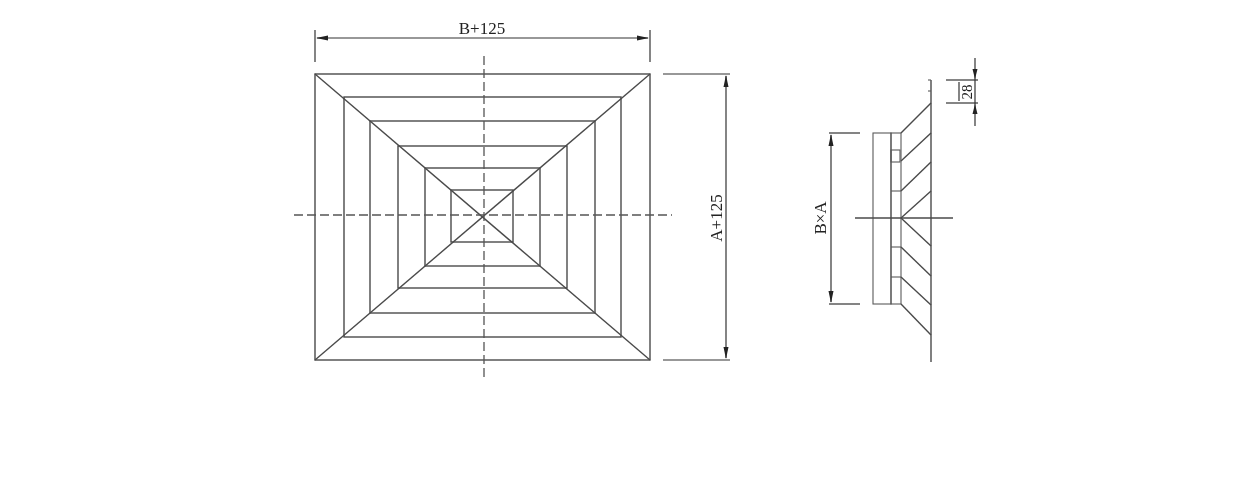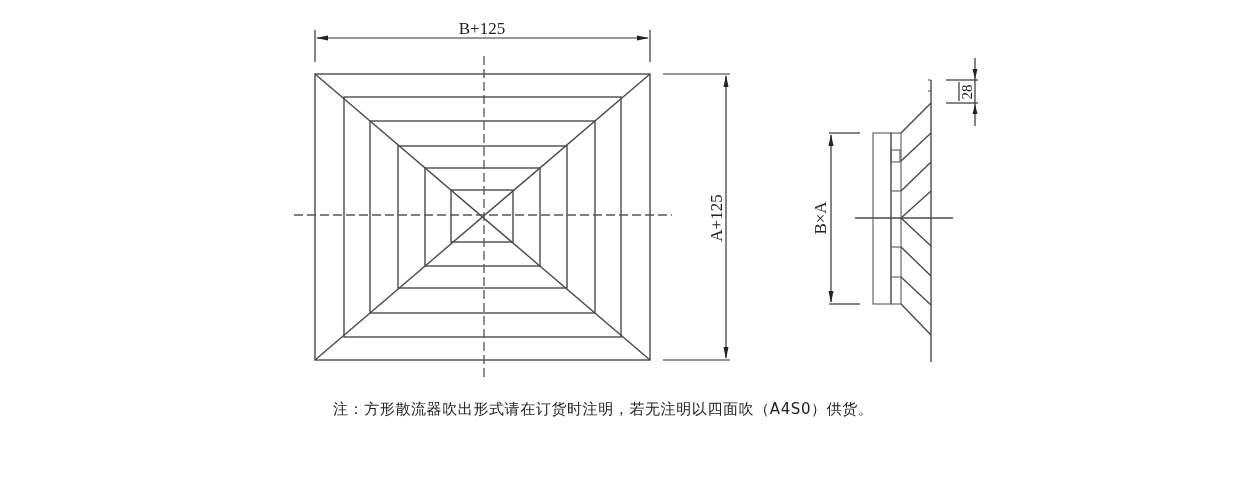--- a/index.html
+++ b/index.html
@@ -98,14 +98,13 @@
       <line class="dim" x1="946" y1="80" x2="978" y2="80"></line>
       <line class="dim" x1="946" y1="103" x2="978" y2="103"></line>
       <line class="dim" x1="975" y1="58" x2="975" y2="126"></line>
       <line class="dim" x1="959" y1="82" x2="959" y2="101"></line>
       <polygon class="arrow" points="975,79 972.5,69 977.5,69"></polygon>
       <polygon class="arrow" points="975,104 972.5,114 977.5,114"></polygon>
       <text class="lbl" x="0" y="0" text-anchor="middle" style="font-size:15px" transform="translate(972,92) rotate(-90)">28</text>
     </g>
   </svg>
 
-  <div class="note">注：方形散流器吹出形式请在订货时注明，若无注明以四面吹（A4S0）供货。</div>
 </div>
 
 </body></html>

